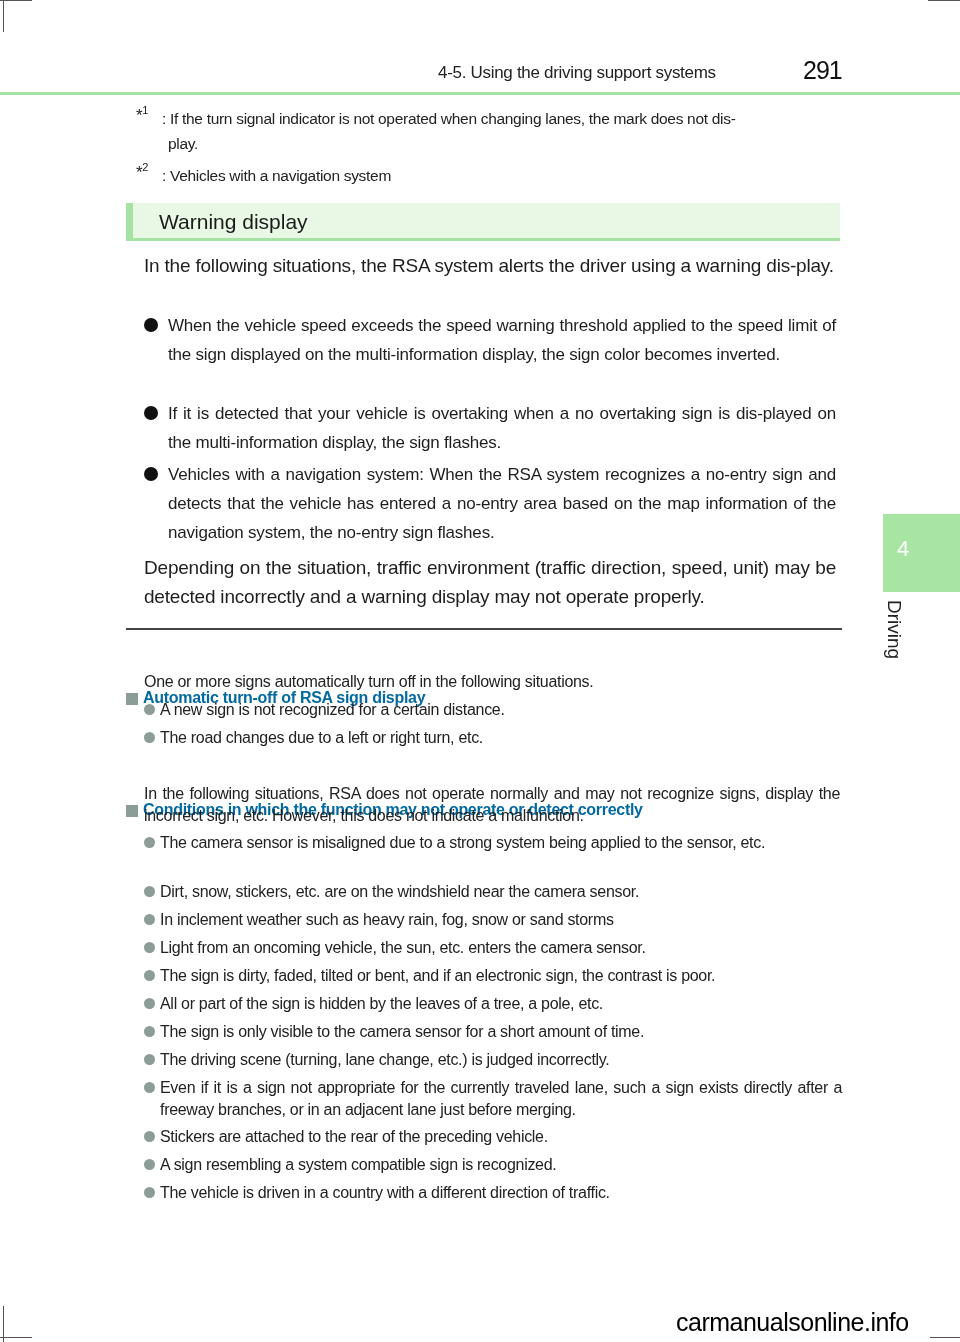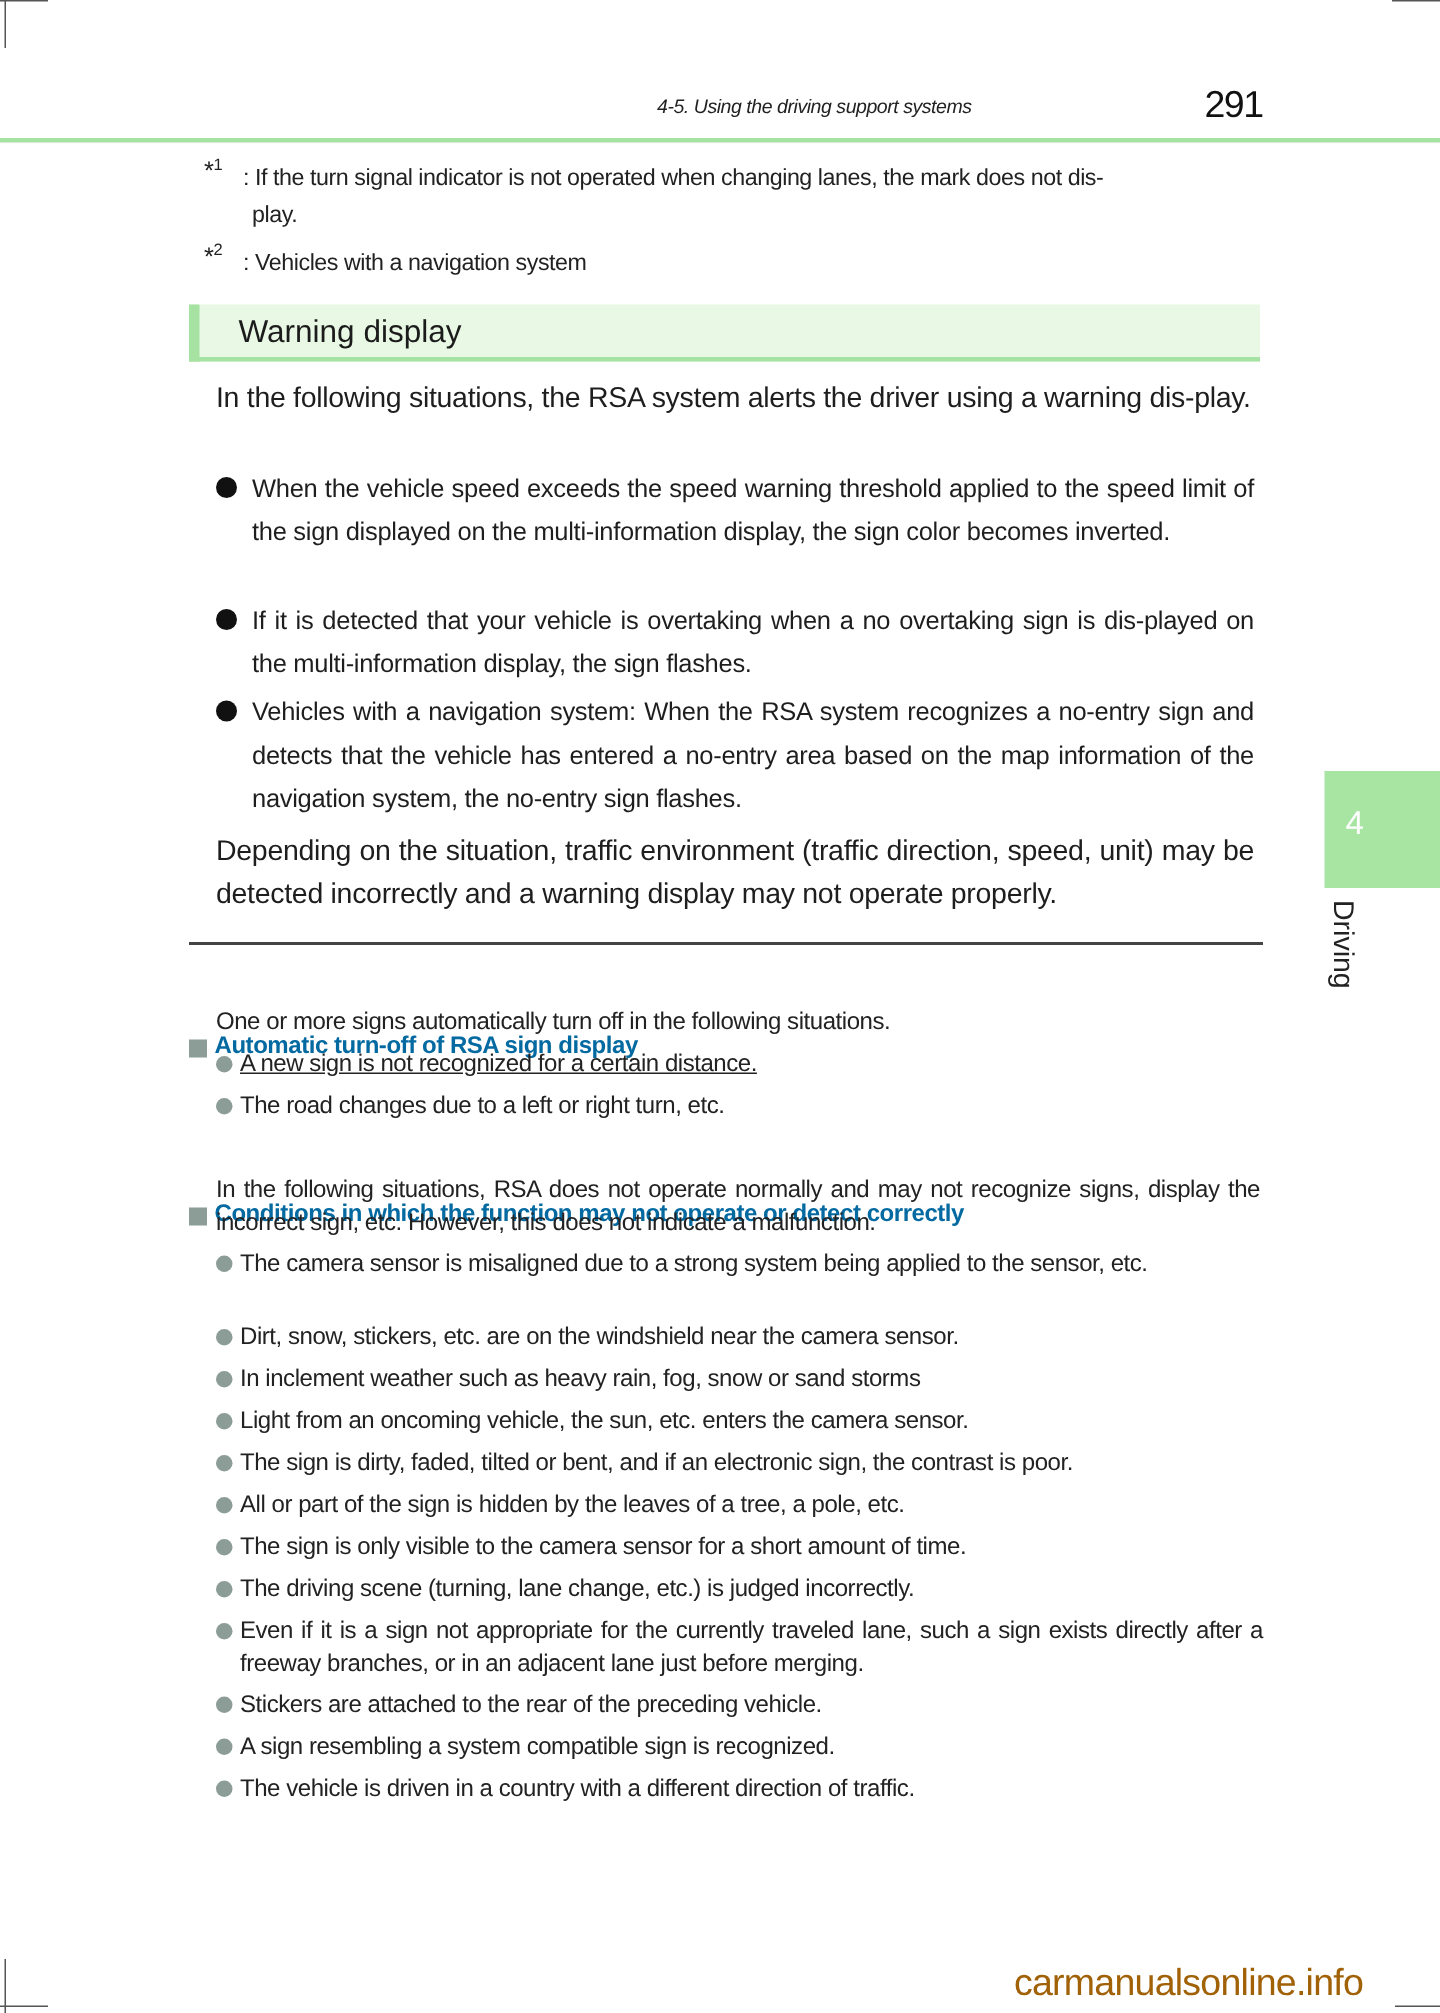--- a/index.html
+++ b/index.html
@@ -2,22 +2,22 @@
 <html><head>
   <meta charset="utf-8">
   <style>
     html, body { margin: 0; padding: 0; background: #ffffff; }
     body {
       width: 960px; height: 1342px; position: relative; overflow: hidden;
       font-family: "Liberation Sans", sans-serif; color: #1e1e1e;
     }
     .crop { position: absolute; background: #555; }
     .hdr-title {
-      position: absolute; left: 438px; top: 63px; font-size: 13px; letter-spacing: -0.3px;
-      color: #222; white-space: nowrap; font-style: italic;
+      position: absolute; left: 438px; top: 63px; font-size: 17px; letter-spacing: -0.3px;
+      color: #222; white-space: nowrap;
     }
     .hdr-page {
       position: absolute; left: 803px; top: 56px; font-size: 25px; font-weight: normal;
       color: #111; letter-spacing: -1px;
     }
     .hdr-rule { position: absolute; left: 0; top: 92px; width: 960px; height: 3px; background: #a6e2a2; }
     .fn { position: absolute; left: 136px; font-size: 15.5px; color: #222; letter-spacing: -0.3px; }
     .fn .mark { position: absolute; left: 0; top: -6px; font-size: 17px; }
     .fn .mark sup { font-size: 11px; }
     .fn .txt { position: absolute; left: 32px; white-space: nowrap; }
@@ -45,21 +45,21 @@
     .sbul { position: absolute; left: 144px; width: 698px; font-size: 16px; line-height: 22px; letter-spacing: -0.3px; color: #222; }
     .sbul .dot { position: absolute; left: 0; top: 5px; width: 11px; height: 11px; border-radius: 50%; background: #8c9c97; }
     .sbul .t { display: block; margin-left: 16px; text-align: justify; }
     .tab { position: absolute; left: 883px; top: 514px; width: 77px; height: 78px; background: #a8e4a2; }
     .tab span { position: absolute; left: 14px; top: 22px; color: #fff; font-size: 22px; }
     .tab-label {
       position: absolute; left: 887px; top: 600px; font-size: 19px; color: #222;
       transform-origin: left top; transform: translate(18px, 0) rotate(90deg); white-space: nowrap;
     }
     .watermark {
-      position: absolute; left: 676px; top: 1308px; font-size: 25px; color: #a16207; letter-spacing: -0.5px;
+      position: absolute; left: 676px; top: 1308px; font-size: 25px; color: #000000; letter-spacing: -0.5px;
     }
   </style>
 </head>
 <body>
 
 <div class="crop" style="left:0;top:0;width:32px;height:1px;"></div>
 <div class="crop" style="left:3px;top:0;width:1px;height:32px;"></div>
 <div class="crop" style="left:928px;top:0;width:32px;height:1px;"></div>
 <div class="crop" style="left:3px;top:1306px;width:1px;height:36px;"></div>
 <div class="crop" style="left:0;top:1337px;width:32px;height:1px;"></div>
@@ -100,21 +100,21 @@
 
 <div class="body-text" style="top:553px;">Depending on the situation, traffic environment (traffic direction, speed, unit) may be detected incorrectly and a warning display may not operate properly.</div>
 
 <div class="divider"></div>
 
 <div class="sq-head" style="top:643px;">
   <span class="sq"></span>
   <span class="t">Automatic turn-off of RSA sign display</span>
 </div>
 <div class="small" style="top:671px;">One or more signs automatically turn off in the following situations.</div>
-<div class="sbul" style="top:699px;text-decoration:underline;">
+<div class="sbul" style="top:699px;">
     <span class="dot"></span>
     <span class="t">A new sign is not recognized for a certain distance.</span>
   </div>
 <div class="sbul" style="top:727px;">
     <span class="dot"></span>
     <span class="t">The road changes due to a left or right turn, etc.</span>
   </div>
 
 <div class="sq-head" style="top:755px;">
   <span class="sq"></span>

